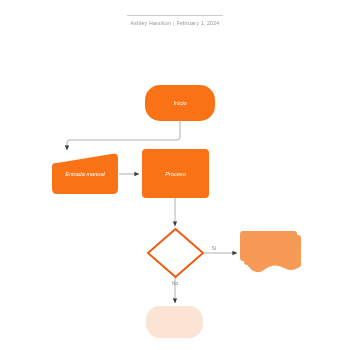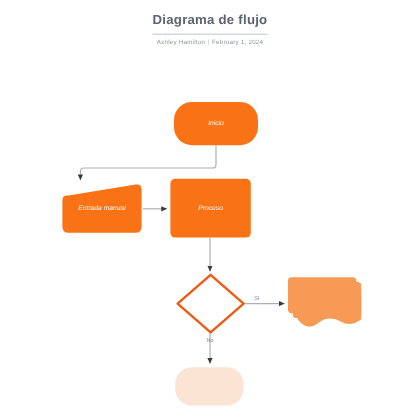--- a/index.html
+++ b/index.html
@@ -81,21 +81,20 @@
     text-align: center;
     line-height: 6px;
     white-space: nowrap;
     pointer-events: none;
   }
 </style>
 </head>
 <body>
 
 <div class="doc-header">
-  <div class="doc-title">Diagrama de flujo</div>
   <div class="title-rule"></div>
   <div class="doc-byline">
     <span>Ashley Hamilton</span><span class="byline-sep">|</span><span>February 1, 2024</span>
   </div>
 </div>
 
 <div class="canvas">
   <svg width="350" height="350" viewBox="0 0 350 350">
     <defs>
       <marker id="arrow" markerWidth="6" markerHeight="6" refX="4.6" refY="2.2" orient="auto">

